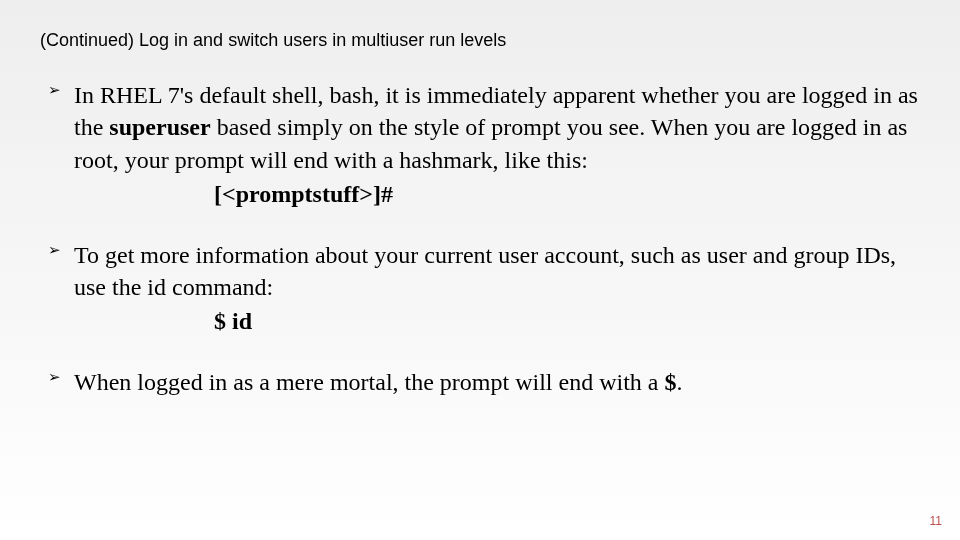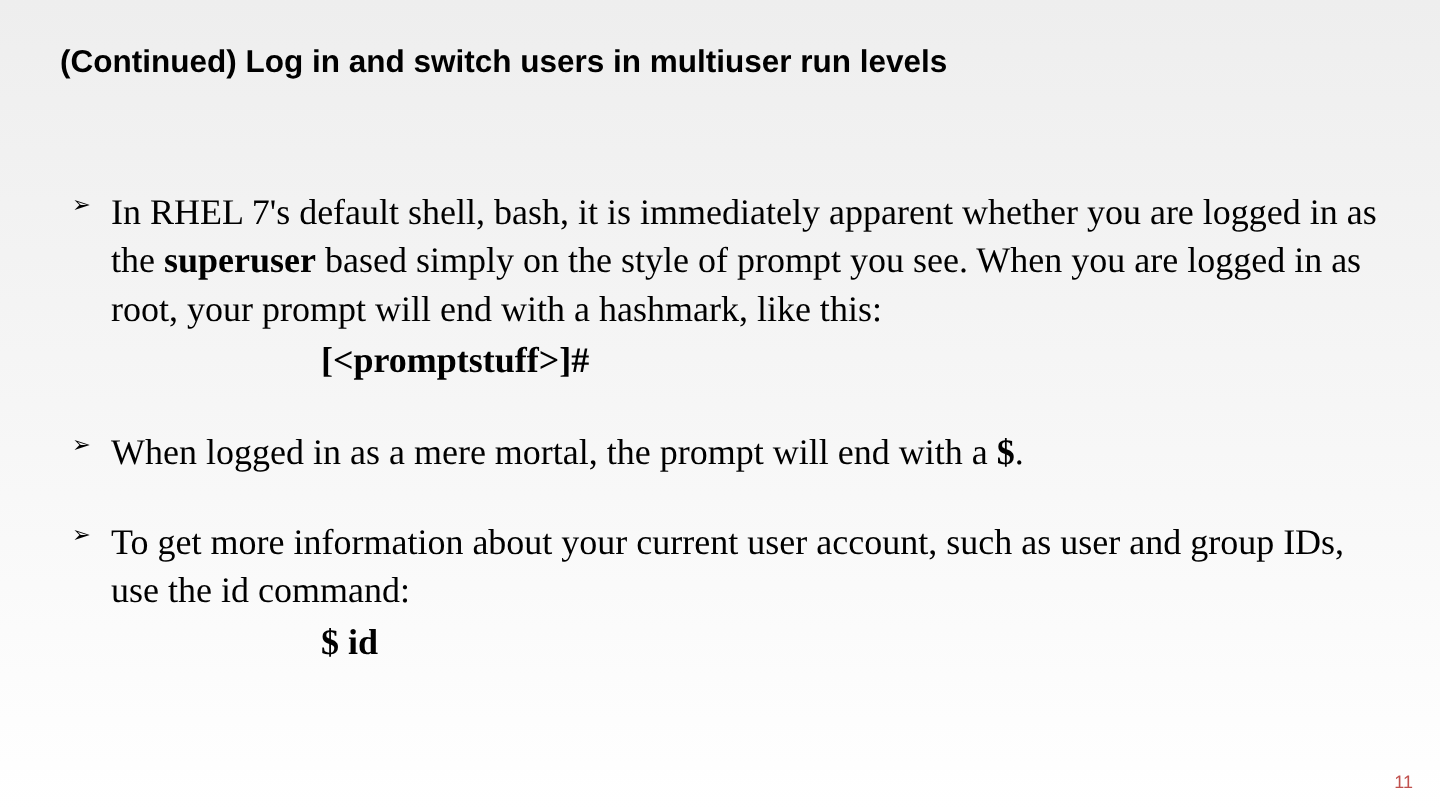--- a/index.html
+++ b/index.html
@@ -8,24 +8,24 @@
     background: linear-gradient(to bottom, #eeeeee 0%, #f6f6f6 50%, #ffffff 100%);
     font-family: "Times New Roman", Times, serif;
     color: #000;
     position: relative;
   }
   .slide {
     padding: 30px 40px 20px 40px;
   }
   .title {
     font-family: Arial, Helvetica, sans-serif;
-    font-weight: bold;
-    font-size: 21px;
+    font-weight: normal;
+    font-size: 18px;
     color: #000;
-    margin-bottom: 72px;
+    margin-bottom: 28px;
   }
   .bullets {
     list-style: none;
     padding-left: 8px;
   }
   .bullets > li {
     position: relative;
     padding-left: 26px;
     font-size: 24px;
     line-height: 1.35;
@@ -63,25 +63,25 @@
 <div class="slide">
   <h1 class="title">(Continued) Log in and switch users in multiuser run levels</h1>
   <ul class="bullets">
 
     <li>
       <span>In RHEL 7's default shell, bash, it is immediately apparent whether you are logged in as the </span><span class="bold">superuser</span><span> based simply on the style of prompt you see. When you are logged in as root, your prompt will end with a hashmark, like this:</span>
       <span class="indent">[&lt;promptstuff&gt;]#</span>
     </li>
 
     <li>
-      <span>When logged in as a mere mortal, the prompt will end with a </span><span class="bold">$</span><span>.</span>
+      <span>To get more information about your current user account, such as user and group IDs, use the id command:</span>
+      <span class="indent">$ id</span>
     </li>
 
     <li>
-      <span>To get more information about your current user account, such as user and group IDs, use the id command:</span>
-      <span class="indent">$ id</span>
+      <span>When logged in as a mere mortal, the prompt will end with a </span><span class="bold">$</span><span>.</span>
     </li>
 
 
   </ul>
 </div>
 
 <div class="page-num">11</div>
 
 </body></html>

